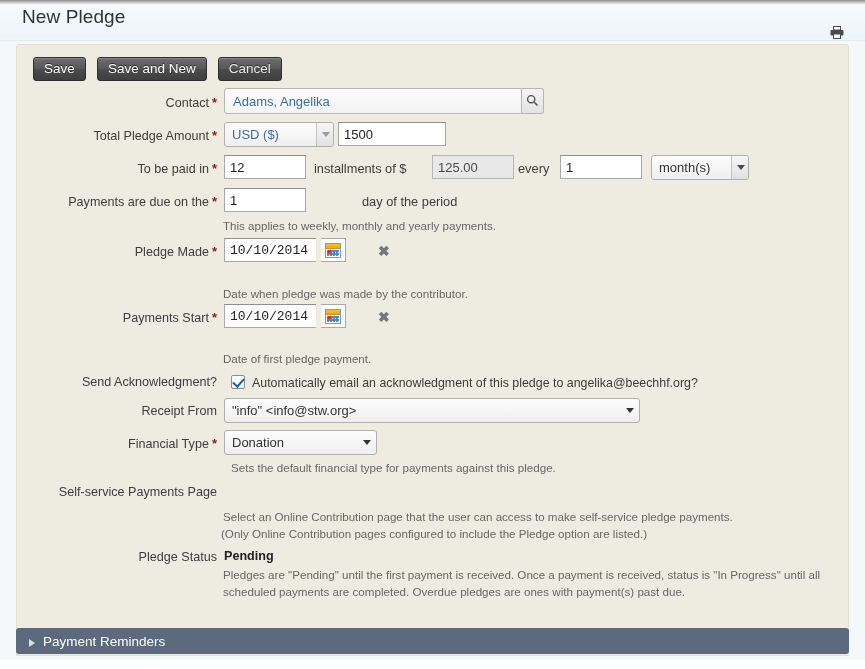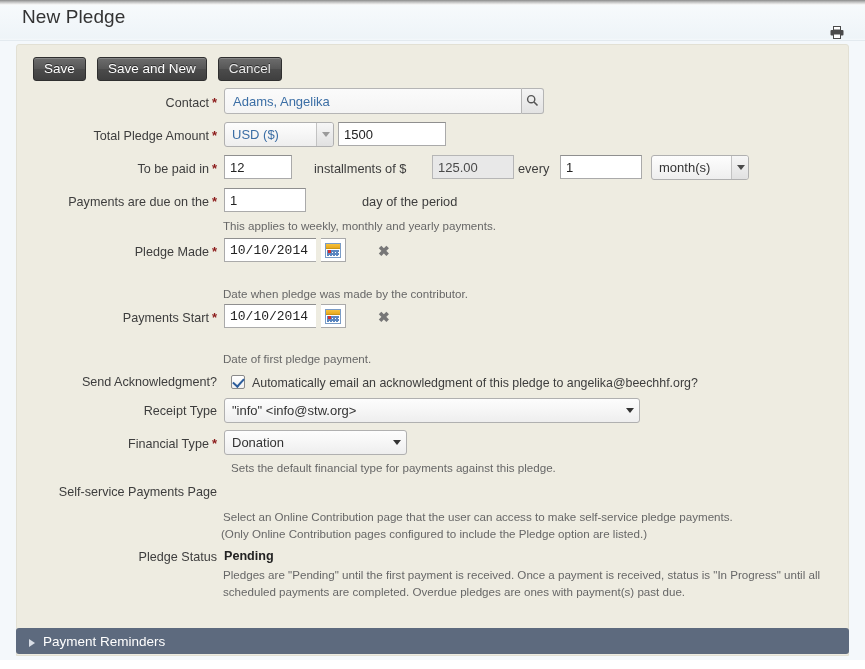--- a/index.html
+++ b/index.html
@@ -300,21 +300,21 @@
     </div>
     <div class="sel currency" style="left:207px; top:77px; width:110px;">
       <span>USD ($)</span>
       <span class="arrow"></span>
     </div>
     <input class="tin" style="left: 321px; top: 77px; width: 108px;" value="1500">
 
     <div class="lbl" style="left:0; top:116px; width:200px;">
       <span>To be paid in</span><span class="req">*</span>
     </div>
-    <input class="tin" style="left: 207px; top: 110px; width: 68px;" value="12">
+    <input class="tin" style="left: 207px; top: 110px; width: 82px;" value="12">
     <div class="inline-text" style="left:297px; top:116px;">installments of $</div>
     <input class="tin disabled" style="left: 415px; top: 110px; width: 82px;" readonly="" value="125.00">
     <div class="inline-text" style="left:501px; top:116px;">every</div>
     <input class="tin" style="left: 543px; top: 110px; width: 82px;" value="1">
     <div class="sel" style="left:634px; top:110px; width:98px;">
       <span>month(s)</span>
       <span class="arrow"></span>
     </div>
 
     <div class="lbl" style="left:0; top:149px; width:200px;">
@@ -352,31 +352,31 @@
     <div class="clearx" style="left:361px; top:264px;">✖</div>
     <div class="help" style="left:206px; top:305px;">Date of first pledge payment.</div>
 
     <div class="lbl" style="left:0; top:330px; width:200px;">
       <span>Send Acknowledgment?</span>
     </div>
     <div class="cbox" style="left:214px; top:330px;"></div>
     <div class="cbox-label" style="left:235px; top:331px;">Automatically email an acknowledgment of this pledge to angelika@beechhf.org?</div>
 
     <div class="lbl" style="left:0; top:359px; width:200px;">
-      <span>Receipt Type</span>
+      <span>Receipt From</span>
     </div>
     <div class="sel plain" style="left:207px; top:353px; width:416px;">
       <span>"info" &lt;info@stw.org&gt;</span>
       <span class="arrow"></span>
     </div>
 
     <div class="lbl" style="left:0; top:391px; width:200px;">
       <span>Financial Type</span><span class="req">*</span>
     </div>
-    <div class="sel plain" style="left:207px; top:385px; width:183px;">
+    <div class="sel plain" style="left:207px; top:385px; width:153px;">
       <span>Donation</span>
       <span class="arrow"></span>
     </div>
     <div class="help" style="left:206px; top:414px;margin-left:8px;">Sets the default financial type for payments against this pledge.</div>
 
     <div class="lbl" style="left:0; top:440px; width:200px;">
       <span>Self-service Payments Page</span>
     </div>
     <div class="help" style="left:206px; top:463px; width:610px;">Select an Online Contribution page that the user can access to make self-service pledge payments.</div>
     <div class="help" style="left:204px; top:480px; width:610px;">(Only Online Contribution pages configured to include the Pledge option are listed.)</div>

